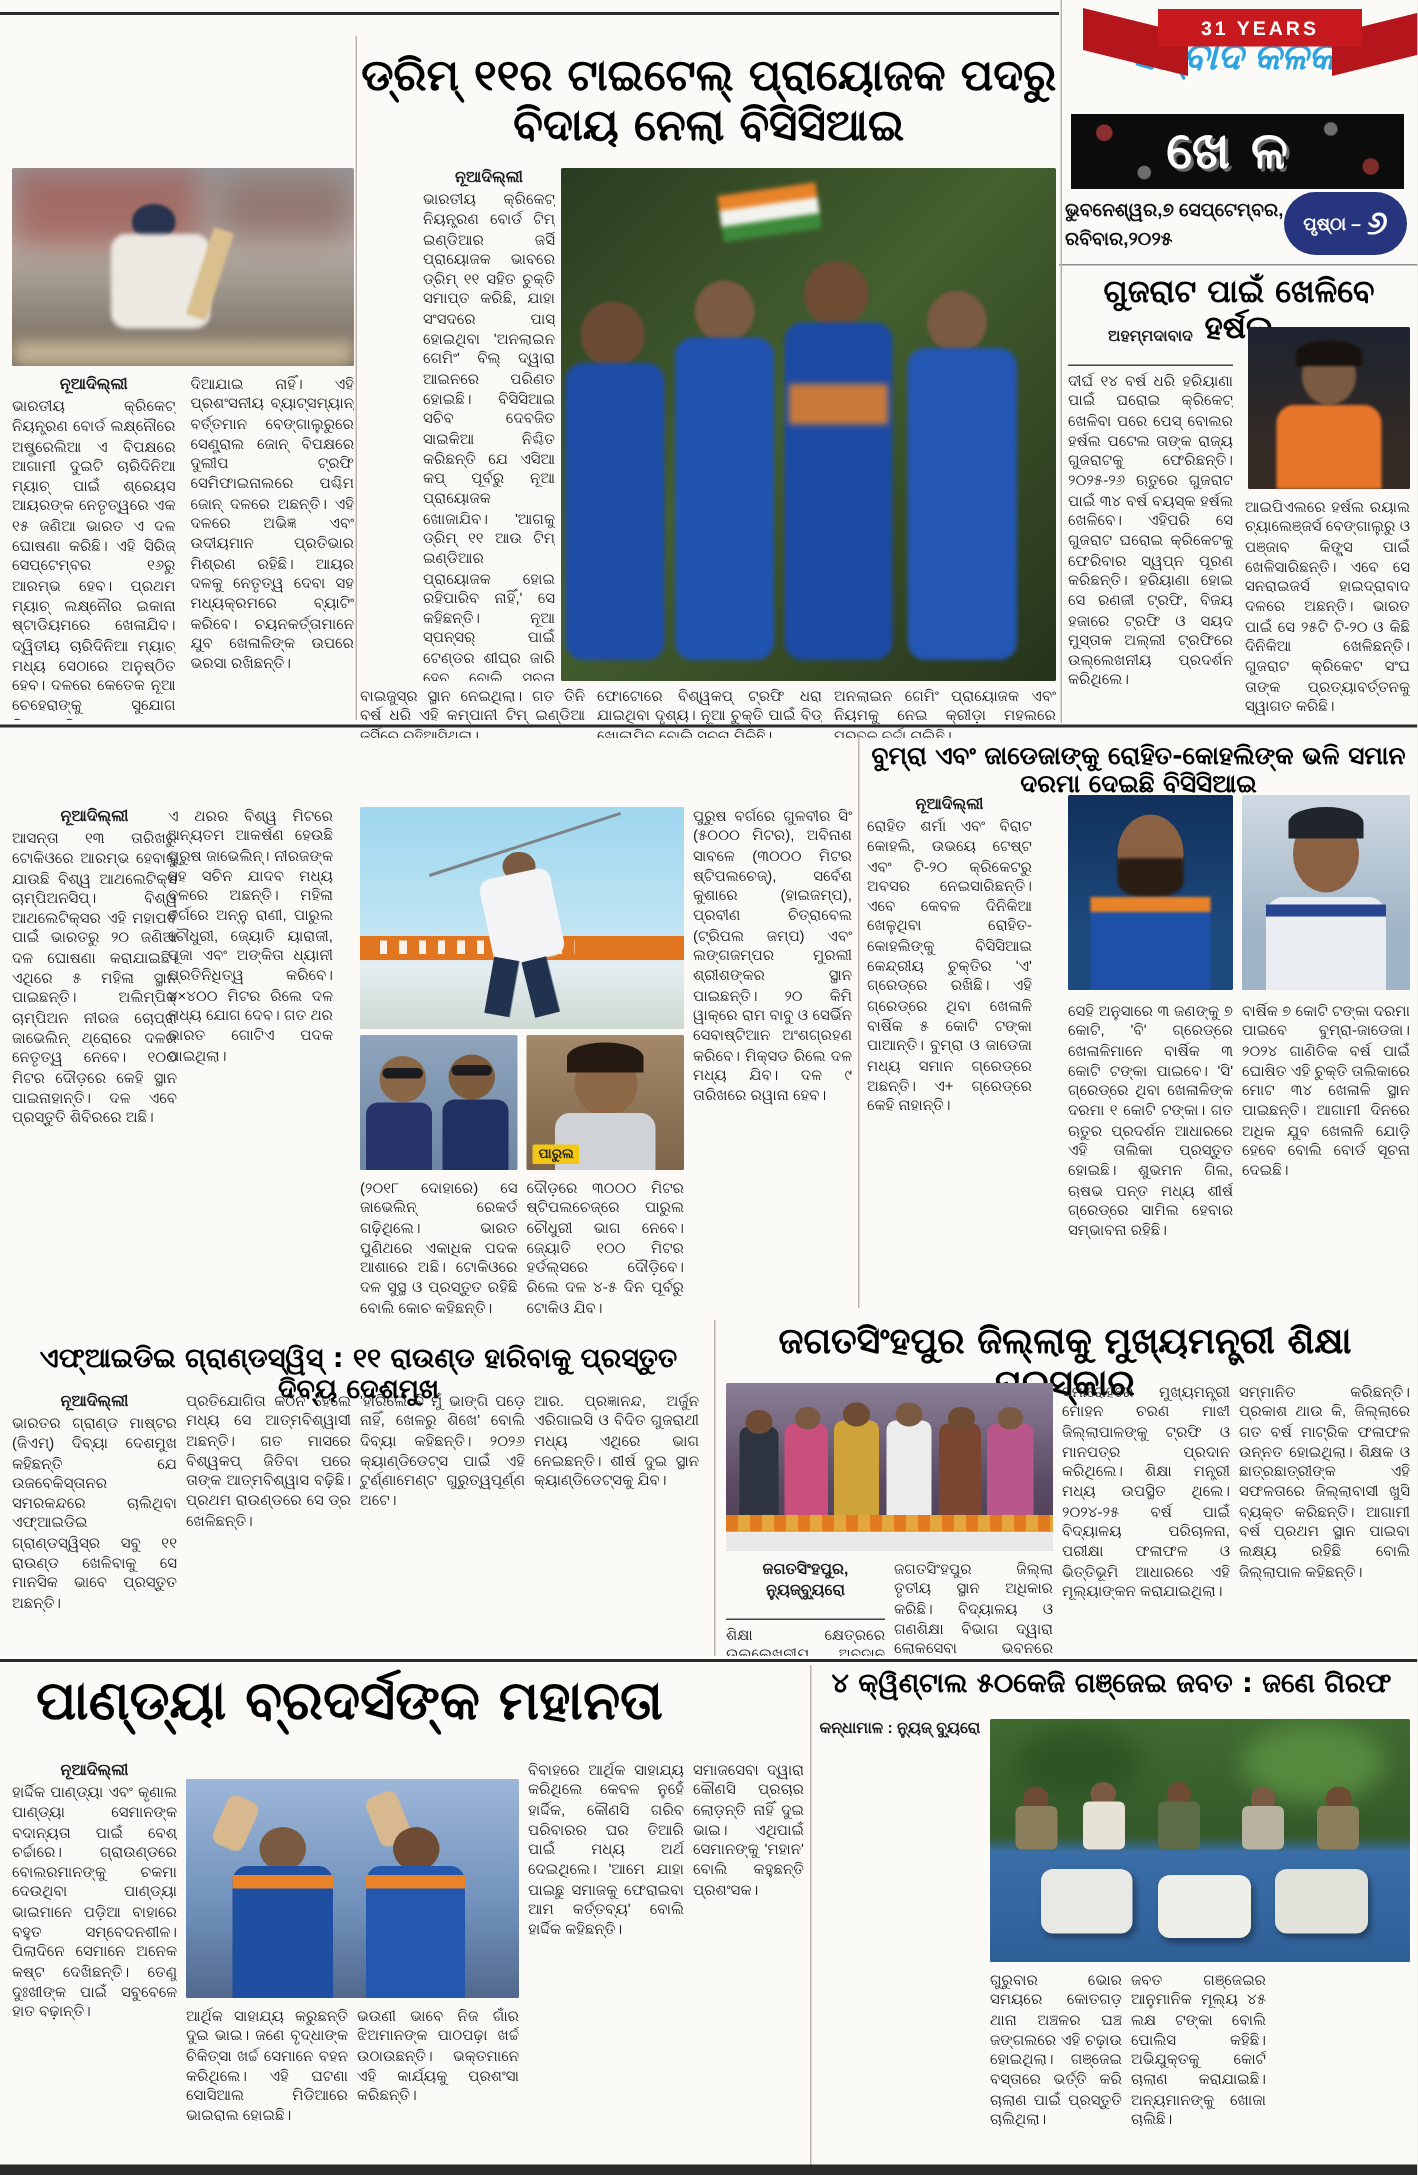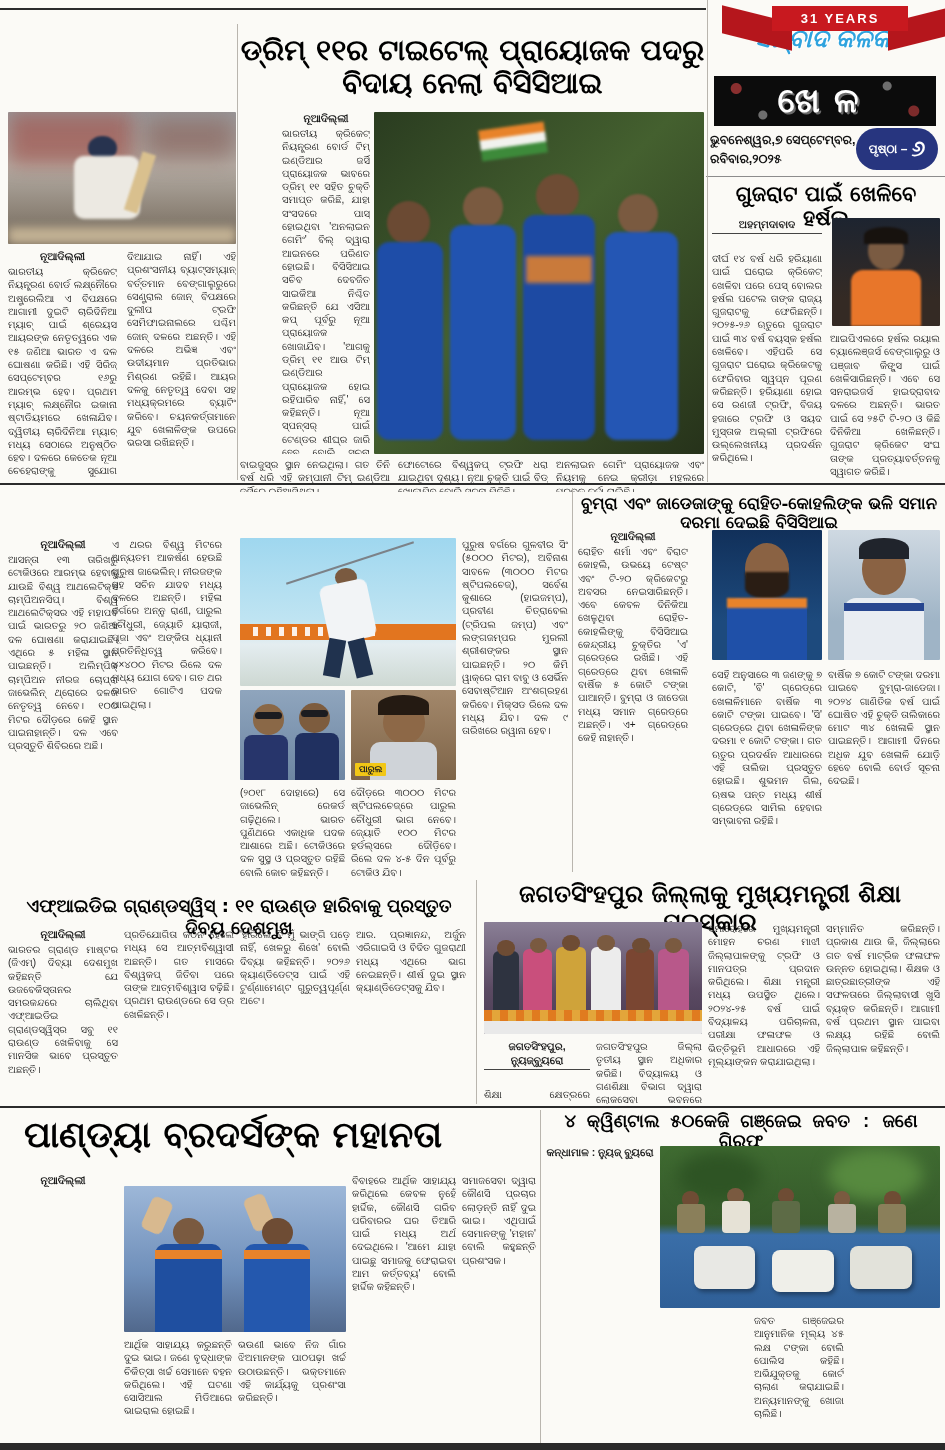--- a/index.html
+++ b/index.html
@@ -2,21 +2,21 @@
 <html><head>
 <meta charset="utf-8">
 <style>
   html,body{margin:0;padding:0;background:#e9e7e2;}
   #page{position:relative;width:945px;height:1450px;background:#fbfaf6;overflow:hidden;
         font-family:"Liberation Sans","DejaVu Sans",sans-serif;color:#111;}
   .hl{position:absolute;font-weight:bold;color:#000;text-align:center;
       font-family:"DejaVu Sans","Liberation Sans",sans-serif;}
   .bcol{position:absolute;font-size:10px;line-height:1.33;text-align:justify;color:#1c1c1c;overflow:hidden;}
   .dl{display:block;text-align:center;font-weight:bold;font-size:10.5px;margin-bottom:1px;}
-  .dlu{border-bottom:1px solid #444;padding-bottom:1px;margin-bottom:18px;}
+  .dlu{border-bottom:1px solid #444;padding-bottom:11px;margin-bottom:4px;}
   .rule{position:absolute;background:#2b2b2b;}
   .vrule{position:absolute;background:#b9b5ae;width:1px;}
   .ph{position:absolute;overflow:hidden;border-radius:1px;background:#888;}
   .sh{position:absolute;}
   
   .ribbon{position:absolute;left:772px;top:6px;width:136px;height:25px;background:#c8191f;
           color:#fff;text-align:center;line-height:25px;font-weight:bold;font-size:13px;letter-spacing:2px;z-index:3;}
   .wing{position:absolute;height:26px;background:#b5161c;z-index:2;}
   .papername{position:absolute;left:705px;top:24px;width:240px;text-align:center;
              color:#2fa3de;font-size:25px;font-weight:bold;font-style:italic;
@@ -230,20 +230,21 @@
   </div>
   <div class="bcol" style="left:826px;top:922px;width:114px;height:182px;">
     <span>ସମ୍ମାନିତ କରିଛନ୍ତି। ପ୍ରକାଶ ଥାଉ କି, ଜିଲ୍ଲାରେ ଗତ ବର୍ଷ ମାଟ୍ରିକ ଫଳାଫଳ ଉନ୍ନତ ହୋଇଥିଲା। ଶିକ୍ଷକ ଓ ଛାତ୍ରଛାତ୍ରୀଙ୍କ ଏହି ସଫଳତାରେ ଜିଲ୍ଲାବାସୀ ଖୁସି ବ୍ୟକ୍ତ କରିଛନ୍ତି। ଆଗାମୀ ବର୍ଷ ପ୍ରଥମ ସ୍ଥାନ ପାଇବା ଲକ୍ଷ୍ୟ ରହିଛି ବୋଲି ଜିଲ୍ଲାପାଳ କହିଛନ୍ତି।</span>
   </div>
 
   <div class="rule" style="left:0;top:1106px;width:945px;height:2px;"></div>
 
   <div class="hl" style="left:8px;top:1112px;width:450px;font-size:36px;line-height:1.25;">ପାଣ୍ଡ୍ୟା ବ୍ରଦର୍ସଙ୍କ ମହାନତା</div>
   <div class="bcol" style="left:8px;top:1174px;width:110px;height:270px;">
     <span class="dl">ନୂଆଦିଲ୍ଲୀ</span>
+    <span>ହାର୍ଦ୍ଦିକ ପାଣ୍ଡ୍ୟା ଏବଂ କୃଣାଲ ପାଣ୍ଡ୍ୟା ସେମାନଙ୍କ ବଦାନ୍ୟତା ପାଇଁ ବେଶ୍ ଚର୍ଚ୍ଚାରେ। ଗ୍ରାଉଣ୍ଡରେ ବୋଲରମାନଙ୍କୁ ଚକମା ଦେଉଥିବା ପାଣ୍ଡ୍ୟା ଭାଇମାନେ ପଡ଼ିଆ ବାହାରେ ବହୁତ ସମ୍ବେଦନଶୀଳ। ପିଲାଦିନେ ସେମାନେ ଅନେକ କଷ୍ଟ ଦେଖିଛନ୍ତି। ତେଣୁ ଦୁଃଖୀଙ୍କ ପାଇଁ ସବୁବେଳେ ହାତ ବଢ଼ାନ୍ତି।</span>
   </div>
   <div class="ph" style="left:124px;top:1186px;width:222px;height:146px;background:linear-gradient(180deg,#9db7d8,#6f8fba 60%,#51688c);">
     <div class="sh" style="left:10%;top:8%;width:10%;height:24%;background:#d8b98f;transform:rotate(24deg);border-radius:6px;filter:blur(.5px);"></div>
     <div class="sh" style="left:56%;top:6%;width:10%;height:24%;background:#d8b98f;transform:rotate(-22deg);border-radius:6px;filter:blur(.5px);"></div>
     <div class="sh" style="left:22%;top:22%;width:14%;height:20%;background:#7a5a40;border-radius:50%;"></div>
     <div class="sh" style="left:62%;top:22%;width:14%;height:20%;background:#6e4c34;border-radius:50%;"></div>
     <div class="sh" style="left:14%;top:40%;width:30%;height:60%;background:#1f4fa0;border-radius:10px 10px 0 0;"></div>
     <div class="sh" style="left:54%;top:40%;width:30%;height:60%;background:#2458ae;border-radius:10px 10px 0 0;"></div>
     <div class="sh" style="left:14%;top:44%;width:30%;height:6%;background:#e8832a;filter:blur(.5px);"></div>
     <div class="sh" style="left:54%;top:44%;width:30%;height:6%;background:#e8832a;filter:blur(.5px);"></div>
@@ -254,41 +255,44 @@
   <div class="bcol" style="left:238px;top:1338px;width:108px;height:106px;">
     <span>ଭଉଣୀ ଭାବେ ନିଜ ଗାଁର ଝିଅମାନଙ୍କ ପାଠପଢ଼ା ଖର୍ଚ୍ଚ ଉଠାଉଛନ୍ତି। ଭକ୍ତମାନେ ଏହି କାର୍ଯ୍ୟକୁ ପ୍ରଶଂସା କରିଛନ୍ତି।</span>
   </div>
   <div class="bcol" style="left:352px;top:1174px;width:104px;height:270px;">
     <span>ବିବାହରେ ଆର୍ଥିକ ସାହାଯ୍ୟ କରିଥିଲେ କେବଳ ନୁହେଁ ହାର୍ଦ୍ଦିକ, କୌଣସି ଗରିବ ପରିବାରର ଘର ତିଆରି ପାଇଁ ମଧ୍ୟ ଅର୍ଥ ଦେଇଥିଲେ। 'ଆମେ ଯାହା ପାଇଛୁ ସମାଜକୁ ଫେରାଇବା ଆମ କର୍ତ୍ତବ୍ୟ' ବୋଲି ହାର୍ଦ୍ଦିକ କହିଛନ୍ତି।</span>
   </div>
   <div class="bcol" style="left:462px;top:1174px;width:74px;height:270px;">
     <span>ସମାଜସେବା ଦ୍ୱାରା କୌଣସି ପ୍ରଚାର ଲୋଡ଼ନ୍ତି ନାହିଁ ଦୁଇ ଭାଇ। ଏଥିପାଇଁ ସେମାନଙ୍କୁ 'ମହାନ' ବୋଲି କହୁଛନ୍ତି ପ୍ରଶଂସକ।</span>
   </div>
 
-  <div class="hl" style="left:545px;top:1112px;width:392px;font-size:18px;font-family:Liberation Mono, monospace;">୪ କ୍ୱିଣ୍ଟାଲ ୫୦କେଜି ଗଞ୍ଜେଇ ଜବତ : ଜଣେ ଗିରଫ</div>
+  <div class="hl" style="left:545px;top:1112px;width:392px;font-size:18px;">୪ କ୍ୱିଣ୍ଟାଲ ୫୦କେଜି ଗଞ୍ଜେଇ ଜବତ : ଜଣେ ଗିରଫ</div>
   <div class="bcol" style="left:545px;top:1146px;width:110px;height:298px;">
     <span class="dl">କନ୍ଧାମାଳ : ନ୍ୟୁଜ୍ ବ୍ୟୁରୋ</span>
   </div>
   <div class="ph" style="left:660px;top:1146px;width:280px;height:162px;background:linear-gradient(180deg,#3f6b31,#35592a 48%,#3a6ea8 55%,#2f5f97);">
     <div class="sh" style="left:6%;top:4%;width:30%;height:30%;background:#2e5424;border-radius:50%;filter:blur(8px);"></div>
     <div class="sh" style="left:60%;top:2%;width:34%;height:32%;background:#578a3f;border-radius:50%;filter:blur(8px);"></div>
     <div class="sh" style="left:8%;top:28%;width:6%;height:10%;background:#6e4c34;border-radius:50%;"></div>
     <div class="sh" style="left:6%;top:36%;width:10%;height:18%;background:#8a7f5a;border-radius:4px;"></div>
     <div class="sh" style="left:24%;top:26%;width:6%;height:10%;background:#7a5a40;border-radius:50%;"></div>
     <div class="sh" style="left:22%;top:34%;width:10%;height:20%;background:#e6e2d6;border-radius:4px;"></div>
     <div class="sh" style="left:42%;top:26%;width:6%;height:10%;background:#6e4c34;border-radius:50%;"></div>
     <div class="sh" style="left:40%;top:34%;width:10%;height:20%;background:#5d6b46;border-radius:4px;"></div>
     <div class="sh" style="left:62%;top:28%;width:6%;height:10%;background:#7a5a40;border-radius:50%;"></div>
     <div class="sh" style="left:60%;top:36%;width:10%;height:18%;background:#b8b2a0;border-radius:4px;"></div>
     <div class="sh" style="left:80%;top:28%;width:6%;height:10%;background:#6e4c34;border-radius:50%;"></div>
     <div class="sh" style="left:78%;top:36%;width:10%;height:18%;background:#8a7f5a;border-radius:4px;"></div>
     <div class="sh" style="left:12%;top:62%;width:22%;height:26%;background:#e8e8e4;border-radius:8px;box-shadow:2px 3px 4px rgba(0,0,0,.35);"></div>
     <div class="sh" style="left:40%;top:64%;width:22%;height:26%;background:#efefe9;border-radius:8px;box-shadow:2px 3px 4px rgba(0,0,0,.35);"></div>
     <div class="sh" style="left:68%;top:62%;width:22%;height:26%;background:#e2e2da;border-radius:8px;box-shadow:2px 3px 4px rgba(0,0,0,.35);"></div>
   </div>
+  <div class="bcol" style="left:660px;top:1314px;width:88px;height:130px;">
+    <span>ଗୁରୁବାର ଭୋର ସମୟରେ କୋତଗଡ଼ ଥାନା ଅଞ୍ଚଳର ଘଞ୍ଚ ଜଙ୍ଗଲରେ ଏହି ଚଢ଼ାଉ ହୋଇଥିଲା। ଗଞ୍ଜେଇ ବସ୍ତାରେ ଭର୍ତ୍ତି କରି ଚାଲାଣ ପାଇଁ ପ୍ରସ୍ତୁତି ଚାଲିଥିଲା।</span>
+  </div>
   <div class="bcol" style="left:754px;top:1314px;width:90px;height:130px;">
     <span>ଜବତ ଗଞ୍ଜେଇର ଆନୁମାନିକ ମୂଲ୍ୟ ୪୫ ଲକ୍ଷ ଟଙ୍କା ବୋଲି ପୋଲିସ କହିଛି। ଅଭିଯୁକ୍ତକୁ କୋର୍ଟ ଚାଲାଣ କରାଯାଇଛି। ଅନ୍ୟମାନଙ୍କୁ ଖୋଜା ଚାଲିଛି।</span>
   </div>
 
   <div class="vrule" style="left:237px;top:24px;height:456px;"></div>
   <div class="vrule" style="left:707px;top:0;height:482px;"></div>
   <div class="vrule" style="left:572px;top:488px;height:384px;"></div>
   <div class="vrule" style="left:476px;top:880px;height:224px;"></div>
   <div class="vrule" style="left:540px;top:1110px;height:334px;"></div>
 

